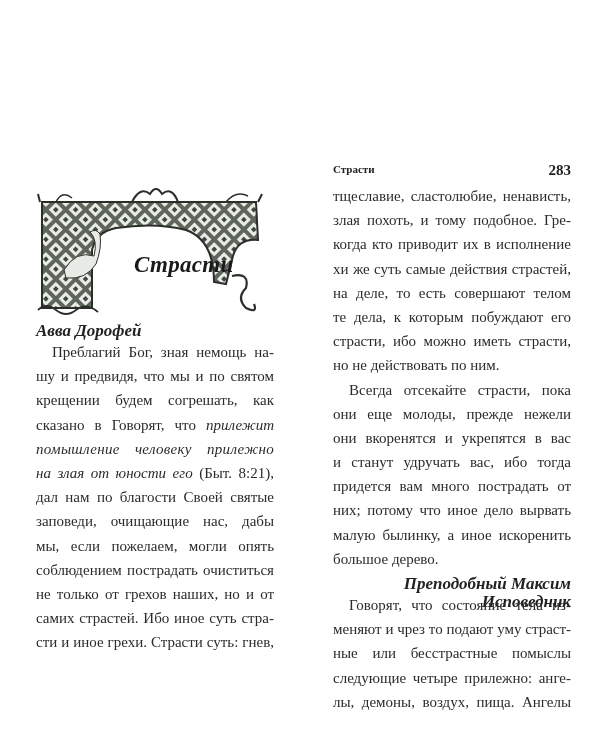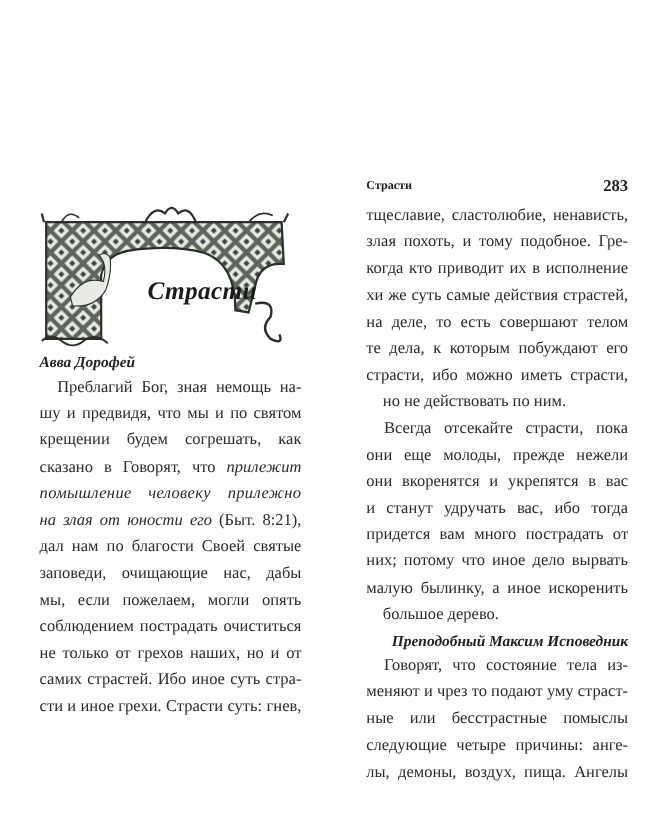--- a/index.html
+++ b/index.html
@@ -4,25 +4,25 @@
 <style>
   html, body { margin:0; padding:0; background:#ffffff; }
   body { width:600px; height:750px; position:relative; overflow:hidden; font-family:"DejaVu Serif", "Liberation Serif", serif; color:#2a2a2a; }
   .page { position:absolute; }
   .left-page { left:36px; top:170px; width:238px; }
   .right-page { left:333px; top:160px; width:238px; }
   .ornament { position:absolute; left:0; top:10px; width:230px; height:135px; }
   .chapter-title { position:absolute; left:98px; top:82px; font-family:"Liberation Serif", serif; font-style:italic; font-weight:bold; font-size:23px; color:#1a1a1a; letter-spacing:0.3px; }
   .text-block { position:absolute; left:0; width:238px; }
   .left-text { top:152px; }
-  .author { font-family:"Liberation Serif", serif; font-style:italic; font-weight:bold; font-size:14px; color:#222; line-height:18px; height:18px; }
+  .author { font-family:"Liberation Serif", serif; font-style:italic; font-weight:bold; font-size:17px; color:#222; line-height:18px; height:18px; }
   .author.center { text-align:right; padding-left:16px; }
   .line { font-family:"Liberation Serif", serif; font-size:15px; line-height:24.2px; height:24.2px; white-space:nowrap; text-align:justify; text-align-last:justify; color:#2b2b2b; }
   .line.indent { padding-left:16px; }
-  .line.last { text-align-last:left;margin-left:15px; }
+  .line.last { text-align-last:left; }
   .line.italic { font-style:italic; letter-spacing:0.3px; }
   .it { font-style:italic; }
   .running-head { position:absolute; left:0; top:0; width:238px; height:20px; font-family:"Liberation Serif", serif; font-weight:bold; font-size:11px; color:#222; }
   .running-head .title { position:absolute; left:0; top:3px; }
   .running-head .num { position:absolute; right:0; top:2px; font-size:15px; }
   .right-text { top:24px; }
   .gap-small { height:4px; }
 </style>
 </head>
 <body>
@@ -89,16 +89,16 @@
     <div class="line">и станут удручать вас, ибо тогда</div>
     <div class="line">придется вам много пострадать от</div>
     <div class="line">них; потому что иное дело вырвать</div>
     <div class="line">малую былинку, а иное искоренить</div>
     <div class="line last">большое дерево.</div>
     <div class="gap-small"></div>
     <div class="author center">Преподобный Максим Исповедник</div>
     <div class="line indent">Говорят, что состояние тела из-</div>
     <div class="line">меняют и чрез то подают уму страст-</div>
     <div class="line">ные или бесстрастные помыслы</div>
-    <div class="line">следующие четыре причины: анге-</div>
+    <div class="line">следующие четыре прилежно: анге-</div>
     <div class="line">лы, демоны, воздух, пища. Ангелы</div>
   </div>
 </div>
 
 </body></html>

